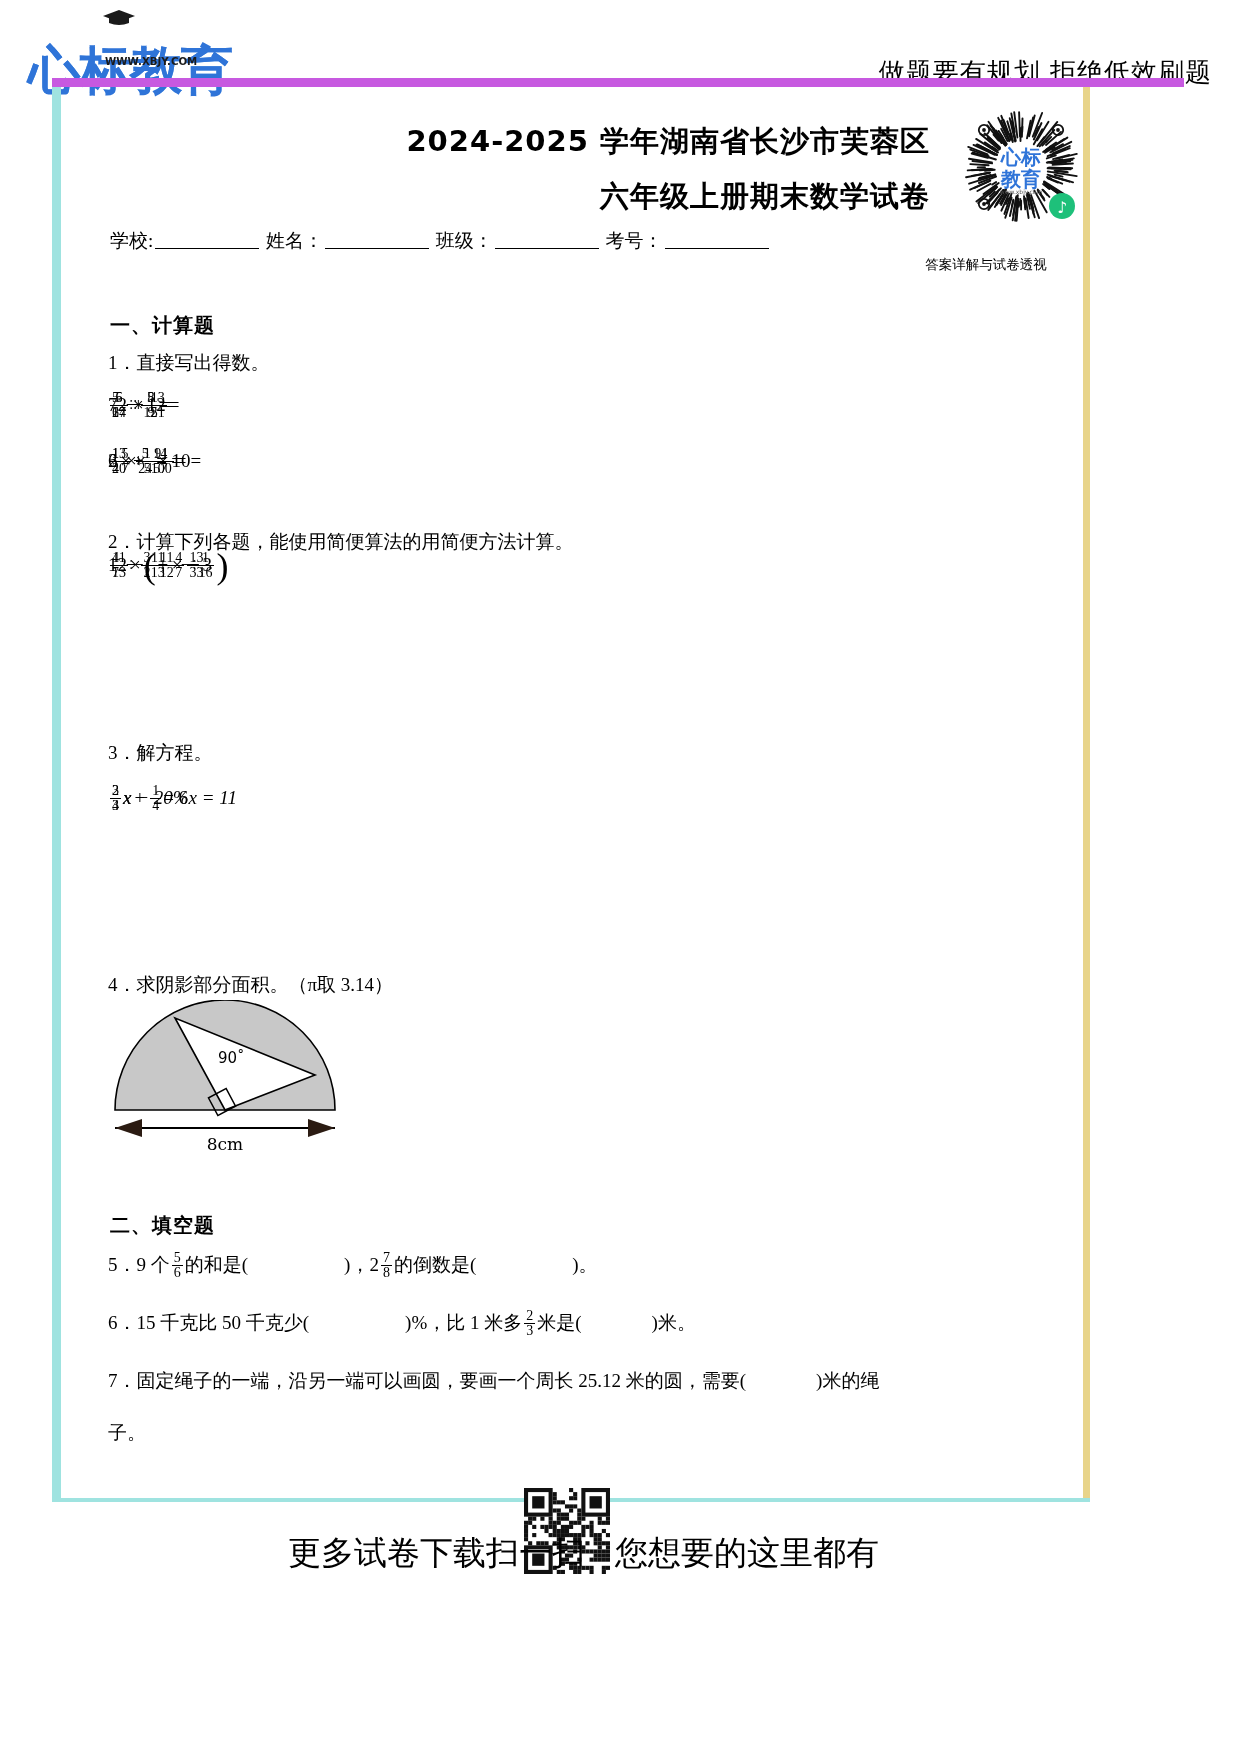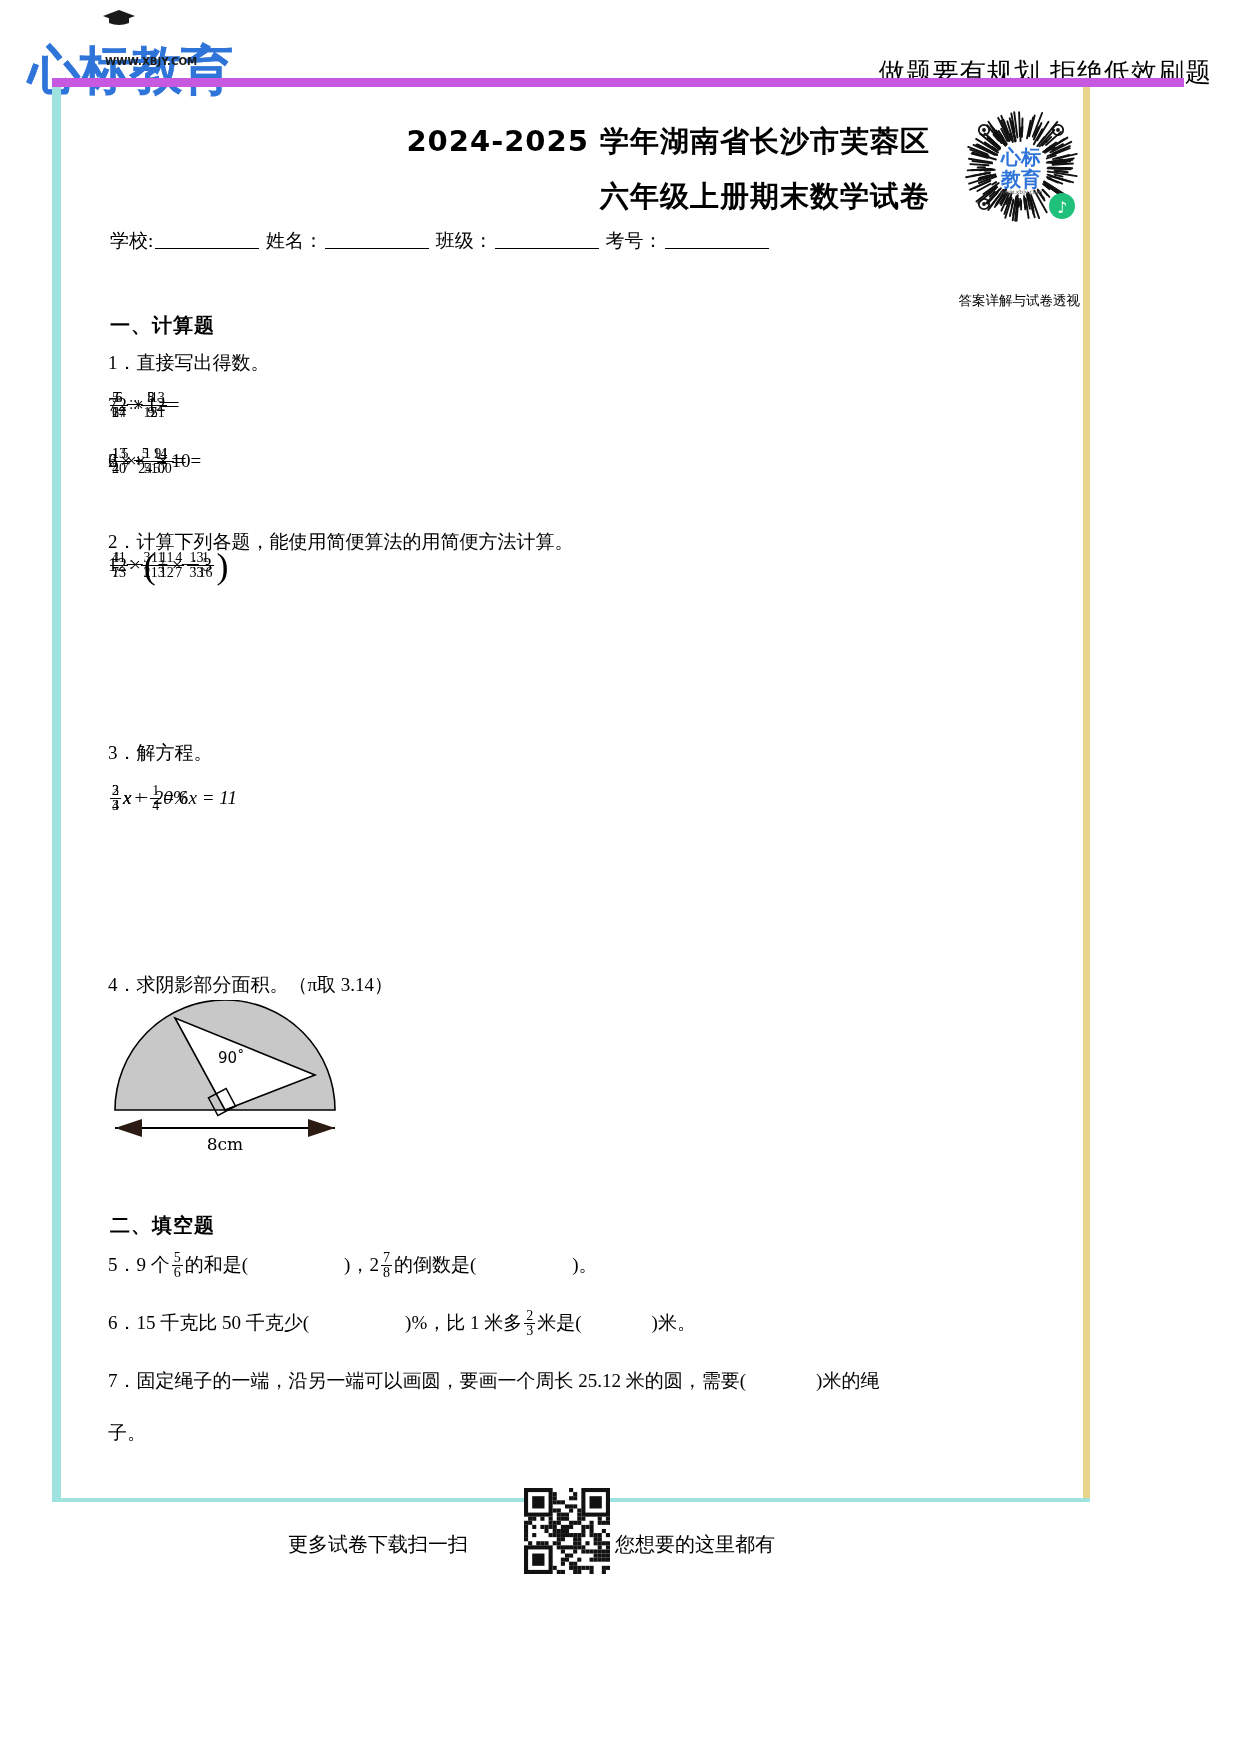--- a/index.html
+++ b/index.html
@@ -74,23 +74,22 @@
   .idline .u{
     display:inline-block;border-bottom:1.4px solid #000;
     width:104px;vertical-align:-2px;margin:0 2px;
   }
   
   .qr{
     position:absolute;left:962px;top:108px;width:118px;height:118px;
   }
   .qr-caption{
     position:absolute;left:892px;top:256px;width:188px;
-    text-align:right;font-size:13.5px;white-space:nowrap;
+    text-align:center;font-size:13.5px;white-space:nowrap;
     font-family:Liberation Mono, monospace;
-    margin-top:36px;
   }
   
   .sec-head{
     position:absolute;font-weight:bold;font-size:20px;left:110px;
     font-family:"DejaVu Sans","Liberation Sans",sans-serif;
     letter-spacing:1px;
   }
   .q{
     position:absolute;font-size:19px;left:108px;white-space:nowrap;
   }
@@ -105,21 +104,21 @@
   .frac .d{display:block;border-top:1.3px solid #000;padding:0 2px;}
   .op{margin:0 3px;}
   .paren{
     display:inline-block;font-size:36px;vertical-align:middle;
     line-height:0.78;font-family:"Liberation Serif",serif;position:relative;top:-1px;
   }
   .ital{font-style:italic;font-family:"Liberation Serif",serif;}
   
   .figure{position:absolute;left:100px;top:1000px;width:250px;height:150px;}
   .footer-text{
-    position:absolute;top:1531px;font-size:20px;
+    position:absolute;top:1531px;font-size:33px;
     font-family:"DejaVu Sans","Liberation Sans",sans-serif;
     white-space:nowrap;
   }
   .footer-left{left:288px;}
   .footer-right{left:615px;}
   .footer-qr{position:absolute;left:524px;top:1488px;width:86px;height:86px;}
   .gap{display:inline-block;width:96px;}
   .gap-s{display:inline-block;width:70px;}
 </style>
 </head>

